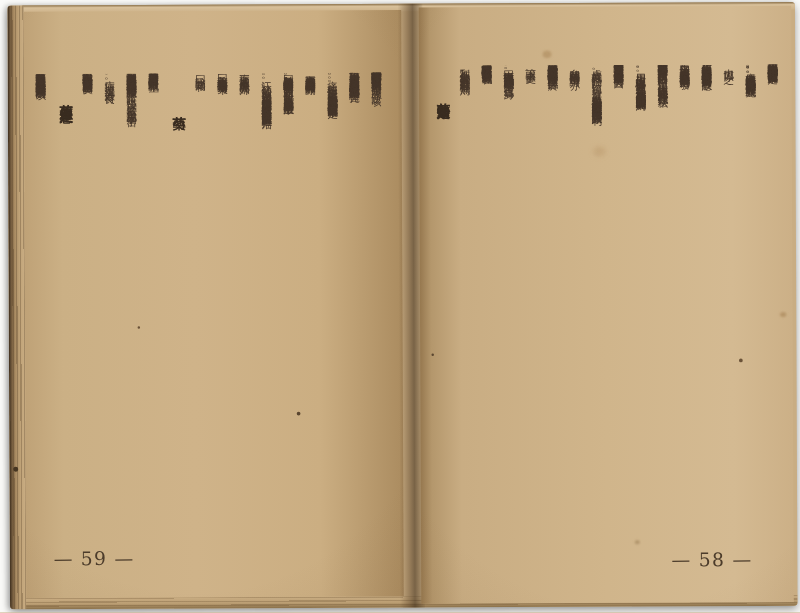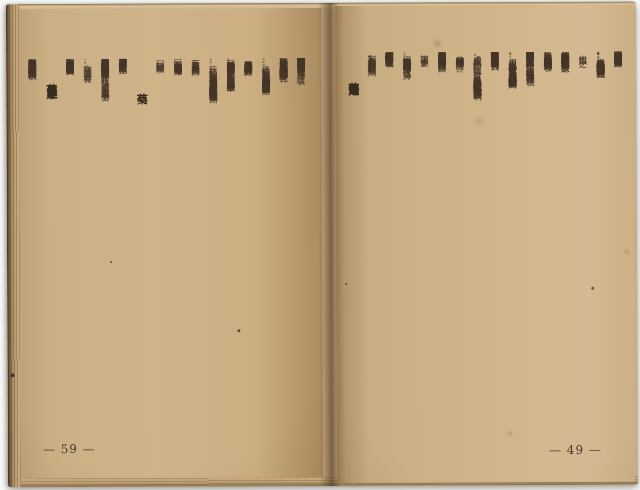--- a/index.html
+++ b/index.html
@@ -61,21 +61,21 @@
   .pt-right{top:47px;right:7px;height:398px;width:288px;}
   .col{
     width:17.6px;height:100%;overflow:hidden;
     font-size:8.4px;line-height:17.6px;letter-spacing:-1.1px;
   }
   .col.header{
     width:20px;font-size:10.5px;letter-spacing:0.5px;
     font-weight:bold;color:#392c20;
   }
   .page-number{
-    position:absolute;font-size:12px;color:#4c3c2b;letter-spacing:1px;
+    position:absolute;font-size:15px;color:#4c3c2b;letter-spacing:1px;
     font-family:"DejaVu Serif",serif;white-space:nowrap;
   }
   .pn-left{left:22px;bottom:22px;}
   .pn-right{right:33px;bottom:25px;}
   .stain{position:absolute;border-radius:50%;pointer-events:none;}
   .s1{left:230px;top:326px;width:3px;height:3px;background:#5a4630;}
   .s2{left:3px;top:369px;width:4px;height:4px;background:#463521;}
   .s3{left:103px;top:257px;width:2px;height:2px;background:#6a5238;}
   .s4{left:428px;top:38px;width:7px;height:6px;background:rgba(150,110,60,.35);filter:blur(1px);}
   .s5{left:584px;top:285px;width:3px;height:3px;background:#6a5238;}
@@ -128,21 +128,21 @@
         <div class="col">要成分。因含有桂皮油及揮發油。故藥物學所載揮發油之醫治效用。可謂即桂枝之醫治效用也。蓋則桂枝有防腐。</div>
         <div class="col">刺戟皮膚。鎮靜。鎮痙。健胃。驅風。通經。祛痰。利尿諸作用也明矣。故可謂以科學證明舊學說之少分。又仲景之所以多</div>
         <div class="col">用桂枝。亦可謂略得聞明矣。</div>
         <div class="col">躍然。於臨床上皮膚變粗而皺縮。且易自汗者之體質。與上衝證爲主目的。上記諸說爲副目的。而應用桂枝可也。今</div>
         <div class="col">更參照下說。</div>
         <div class="col">藥徵曰。桂枝主治上衝也。兼治奔豚頭痛。發熱惡風。汗出。身痛也。</div>
         <div class="col">氣血水藥徵中桂枝條曰。（上略）是皆衝氣之證也。在表則爲頭痛。爲惡寒。爲疼痛。在裡則爲悸爲上衝。（中略）</div>
         <div class="col">若小便不利。則有桂枝。若自利。則無桂枝也。</div>
         <div class="col header" style="padding-top: 2em;">芍藥之醫治效用</div>
       </div>
-    <div class="page-number pn-right">— 49 —</div>
+    <div class="page-number pn-right">— 58 —</div>
   </div>
 
   <div class="stain s1"></div>
   <div class="stain s2"></div>
   <div class="stain s3"></div>
   <div class="stain s4"></div>
   <div class="stain s5"></div>
   <div class="stain s6"></div>
   <div class="stain s7"></div>
   <div class="stain s8"></div>

